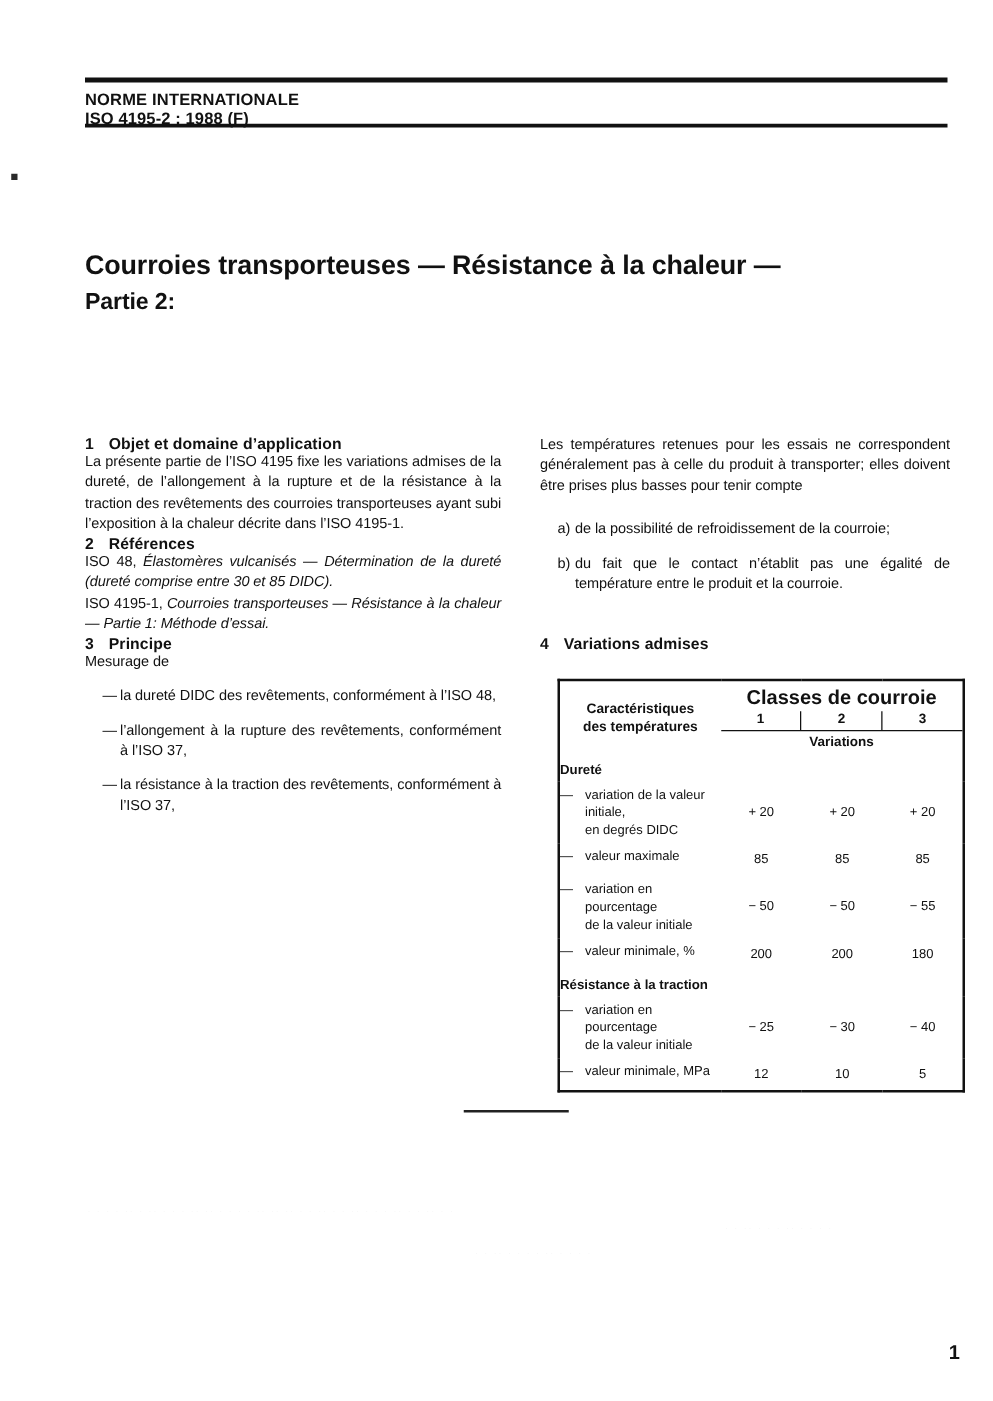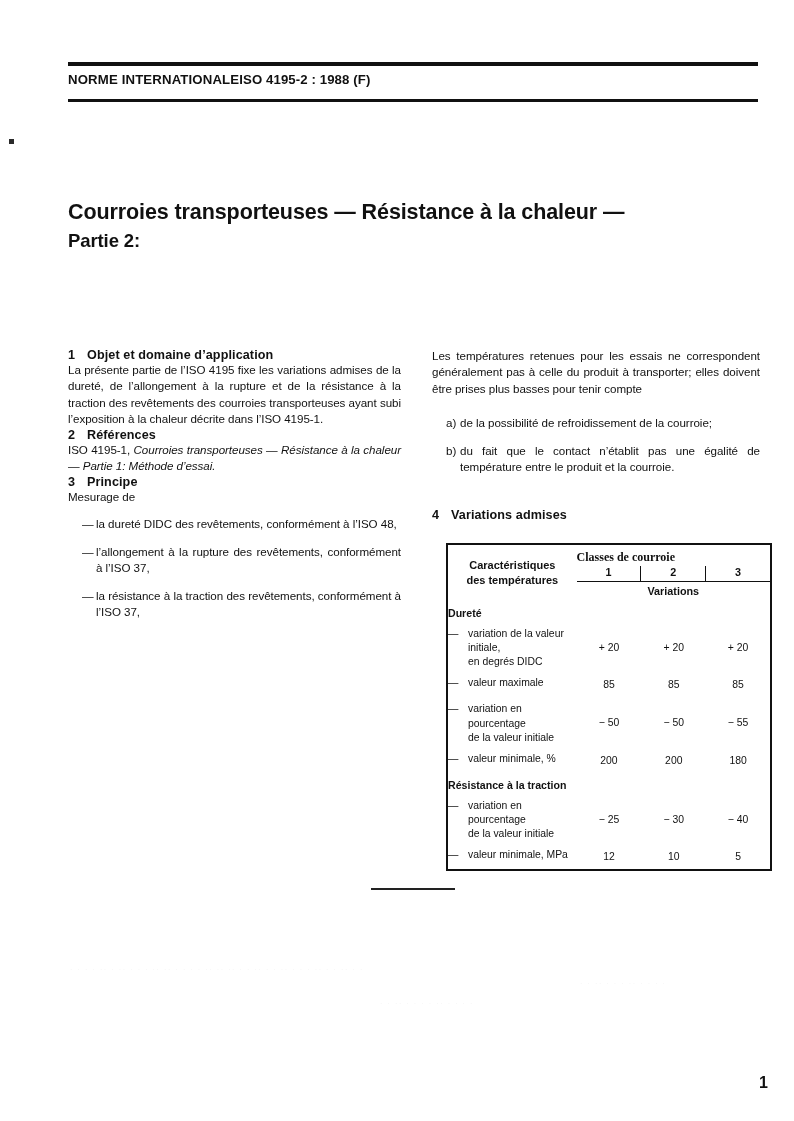--- a/index.html
+++ b/index.html
@@ -37,20 +37,21 @@
     left: 68px; top: 99px;
     width: 690px; height: 3px;
     background: #111111;
   }
   .hdr-row {
     position: absolute;
     left: 68px; top: 72px;
     width: 690px;
     display: flex;
     align-items: baseline;
+    flex-direction: column;
   }
   .hdr-left {
     font-size: 13.2px;
     font-weight: bold;
     letter-spacing: 0.15px;
   }
   .hdr-right {
     font-size: 13.2px;
     font-weight: bold;
     letter-spacing: 0.1px;
@@ -154,25 +155,24 @@
   .hdr-cell-left {
     width: 128px;
     text-align: center;
     font-weight: bold;
     font-size: 11px;
     line-height: 1.35;
     padding: 7px 4px 8px;
     border-right: 2px solid #111111;
   }
   .hdr-classes {
-    text-align: left;
-    font-weight: bold;
-    font-size: 12px;
+    text-align: center;
+    font-weight: bold;
+    font-size: 16px;
     padding-top: 5px;
-    font-family: Liberation Serif, serif;
   }
   .hdr-nums {
     display: flex;
     margin-top: 1px;
   }
   .hdr-nums > div {
     flex: 1 1 0;
     text-align: center;
     font-weight: bold;
     font-size: 10.8px;
@@ -264,20 +264,21 @@
     <h2 class="sect">
       <span class="num">1</span><span>Objet et domaine d’application</span>
     </h2>
     <p class="body sp-after-head">La présente partie de l’ISO 4195 fixe les variations admises de la dureté, de l’allongement à la rupture et de la résistance à la traction des revêtements des courroies transporteuses ayant subi l’exposition à la chaleur décrite dans l’ISO 4195-1.</p>
 
     <h2 class="sect sp-sect">
       <span class="num">2</span><span>Références</span>
     </h2>
 
 
+    <p class="body sp-para"><span>ISO 48, </span><em class="ital">Élastomères vulcanisés — Détermination de la dureté (dureté comprise entre 30 et 85 DIDC).</em></p>
 
     <p class="body sp-para"><span>ISO 4195-1, </span><em class="ital">Courroies transporteuses — Résistance à la chaleur — Partie 1: Méthode d’essai.</em></p>
 
     <h2 class="sect sp-sect">
       <span class="num">3</span><span>Principe</span>
     </h2>
     <p class="body sp-after-head">Mesurage de</p>
 
     <div class="item item-sp">
       <span class="mk">—</span>

